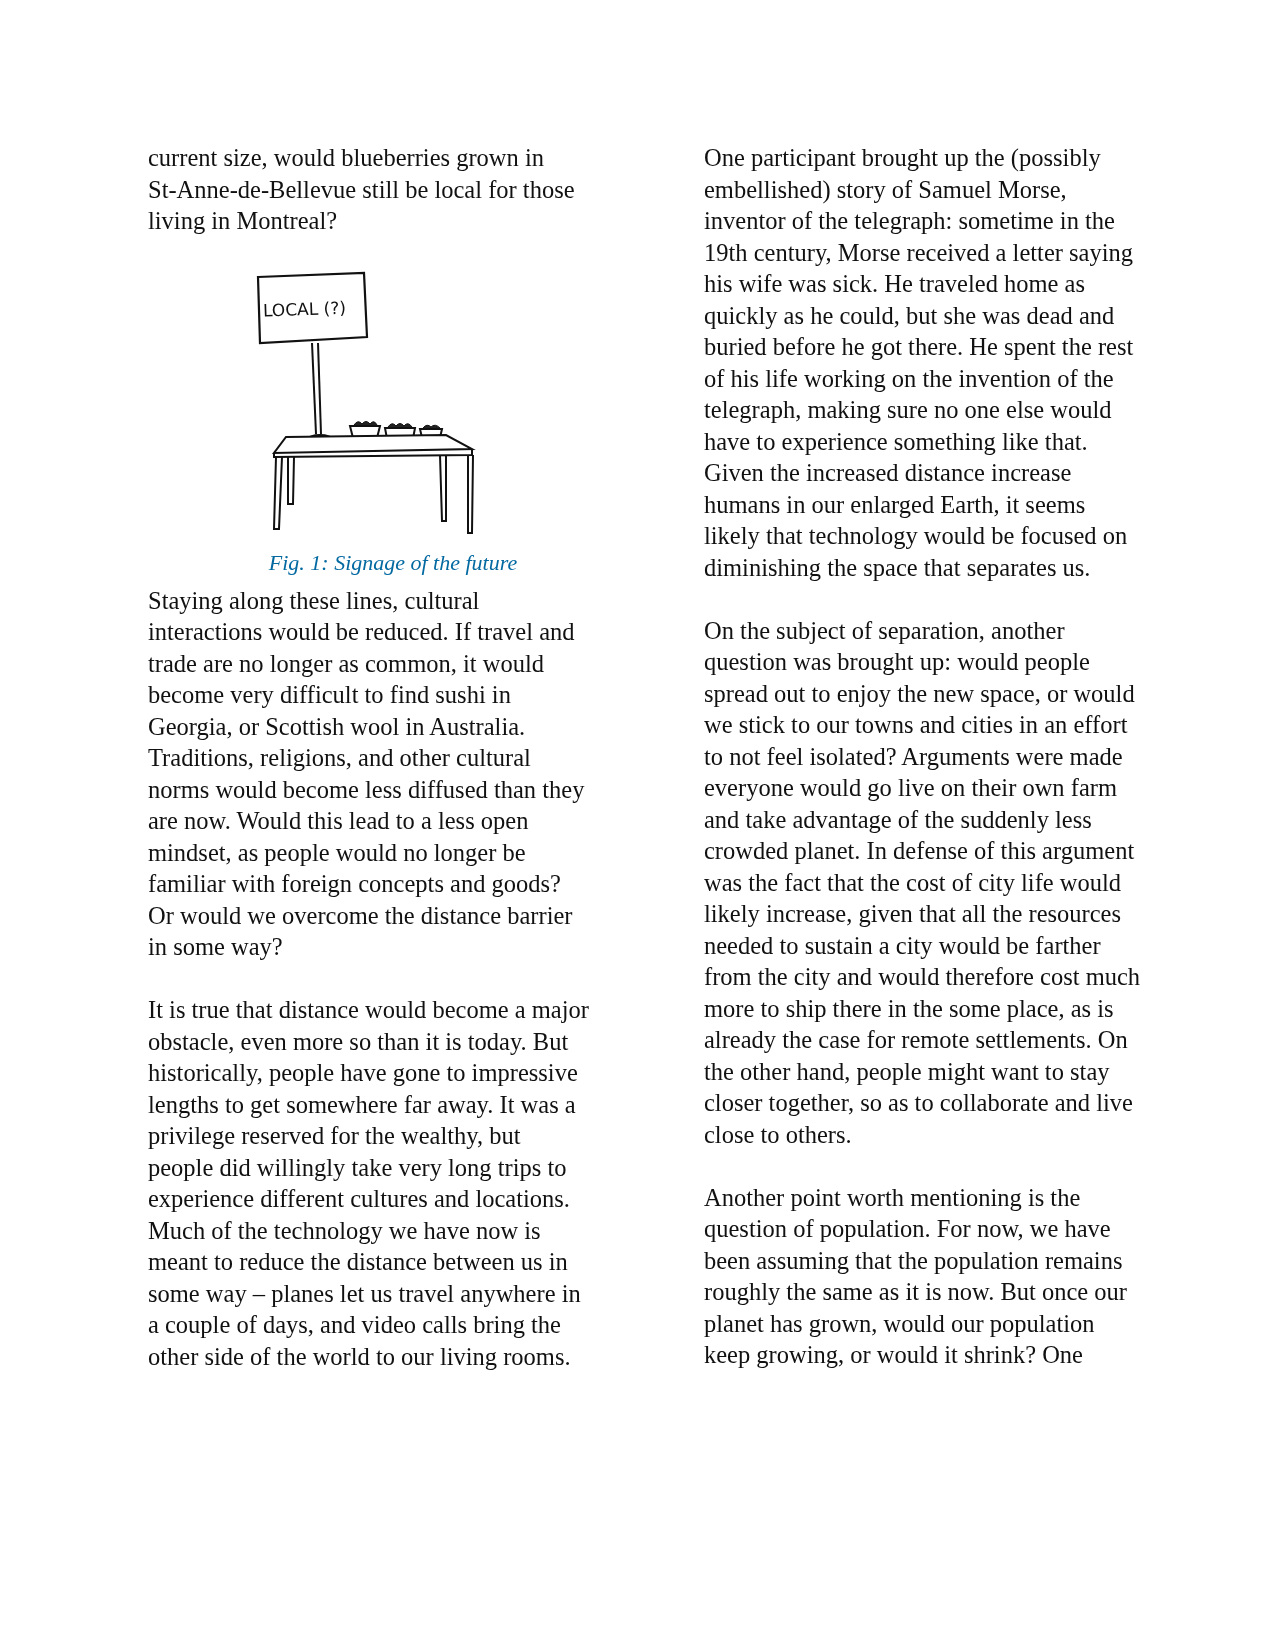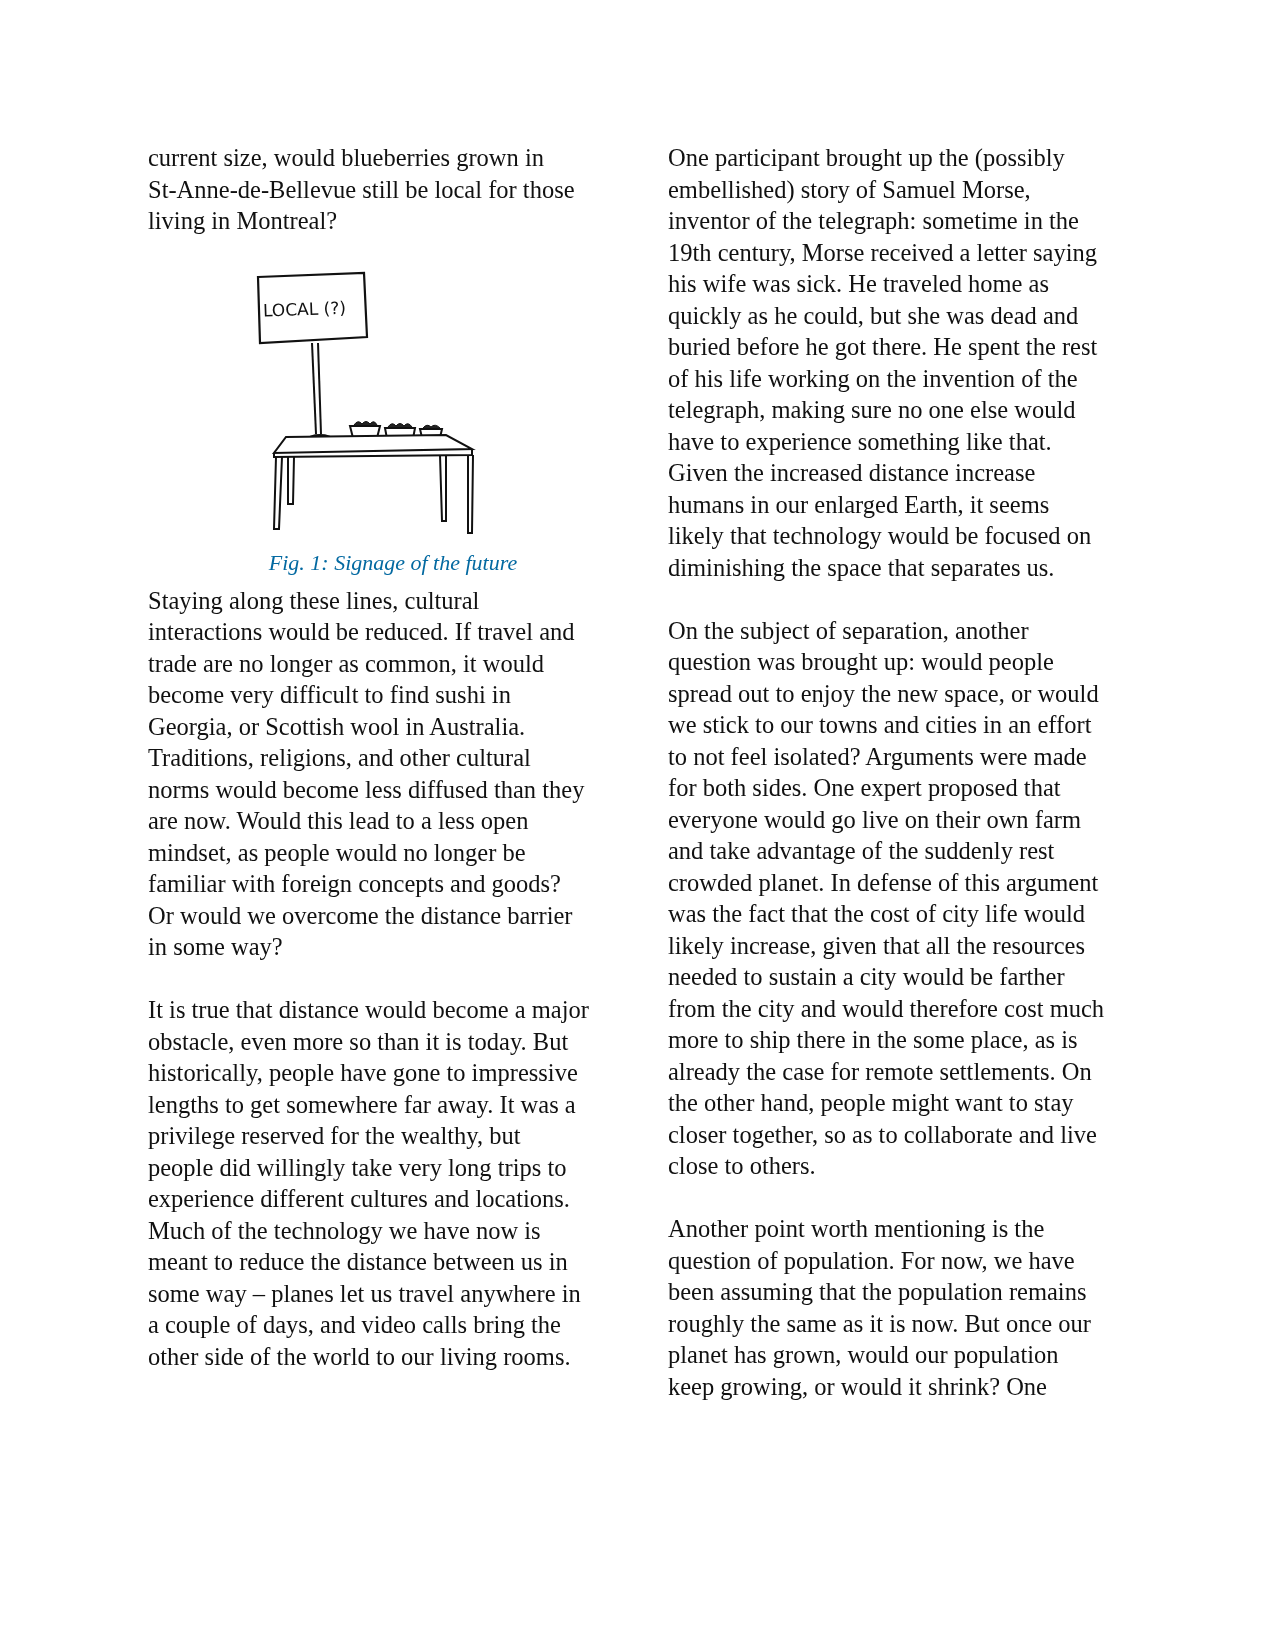--- a/index.html
+++ b/index.html
@@ -1,20 +1,20 @@
 <!DOCTYPE html>
 <html><head>
   <meta charset="utf-8">
   <style>
     html, body { margin: 0; padding: 0; background: #ffffff; }
     body { width: 1275px; height: 1650px; position: relative; overflow: hidden; }
     .page { position: absolute; left: 0; top: 0; width: 1275px; height: 1332px; background: #ffffff; }
     .col { position: absolute; top: 142px; font-family: "Liberation Serif", "DejaVu Serif", serif; font-size: 24.5px; line-height: 31.5px; color: #111111; }
     .col-left { left: 148px; width: 470px; }
-    .col-right { left: 668px; width: 480px; }
+    .col-right { left: 704px; width: 480px; }
     .para { margin: 0; }
     .para .ln { display: block; white-space: nowrap; }
     .gap { height: 31.5px; }
     .figure { position: relative; width: 470px; height: 348px; }
     .figure svg { position: absolute; left: 98px; top: 22px; }
     .caption { position: absolute; left: 0; top: 310px; width: 470px; text-align: center; font-style: italic; font-size: 22px; color: #0369a1; padding-left: 20px; box-sizing: border-box; }
   </style>
 </head>
 <body>
 
@@ -110,23 +110,22 @@
       <span class="ln">likely that technology would be focused on</span>
       <span class="ln">diminishing the space that separates us.</span>
     </p>
     <div class="gap"></div>
     <p class="para">
       <span class="ln">On the subject of separation, another</span>
       <span class="ln">question was brought up: would people</span>
       <span class="ln">spread out to enjoy the new space, or would</span>
       <span class="ln">we stick to our towns and cities in an effort</span>
       <span class="ln">to not feel isolated? Arguments were made</span>
-      <span class="ln">for both sides. One expert proposed that</span>
       <span class="ln">everyone would go live on their own farm</span>
-      <span class="ln">and take advantage of the suddenly rest</span>
+      <span class="ln">and take advantage of the suddenly less</span>
       <span class="ln">crowded planet. In defense of this argument</span>
       <span class="ln">was the fact that the cost of city life would</span>
       <span class="ln">likely increase, given that all the resources</span>
       <span class="ln">needed to sustain a city would be farther</span>
       <span class="ln">from the city and would therefore cost much</span>
       <span class="ln">more to ship there in the some place, as is</span>
       <span class="ln">already the case for remote settlements. On</span>
       <span class="ln">the other hand, people might want to stay</span>
       <span class="ln">closer together, so as to collaborate and live</span>
       <span class="ln">close to others.</span>

